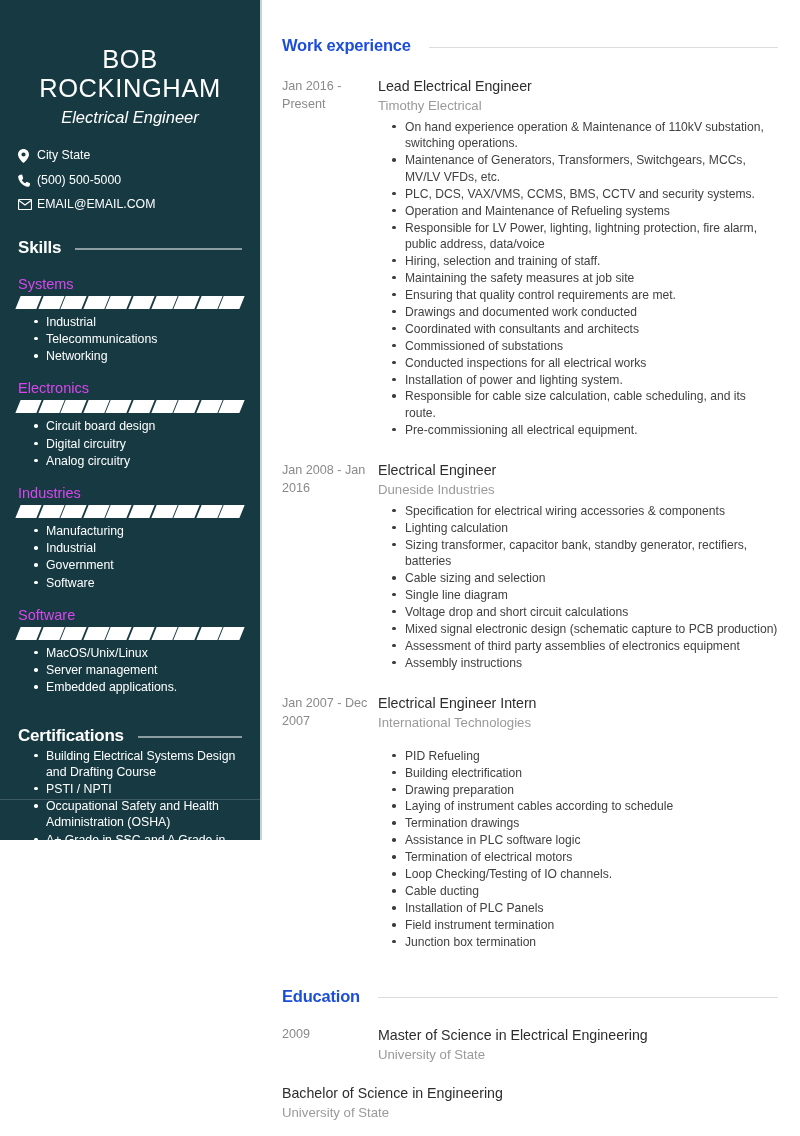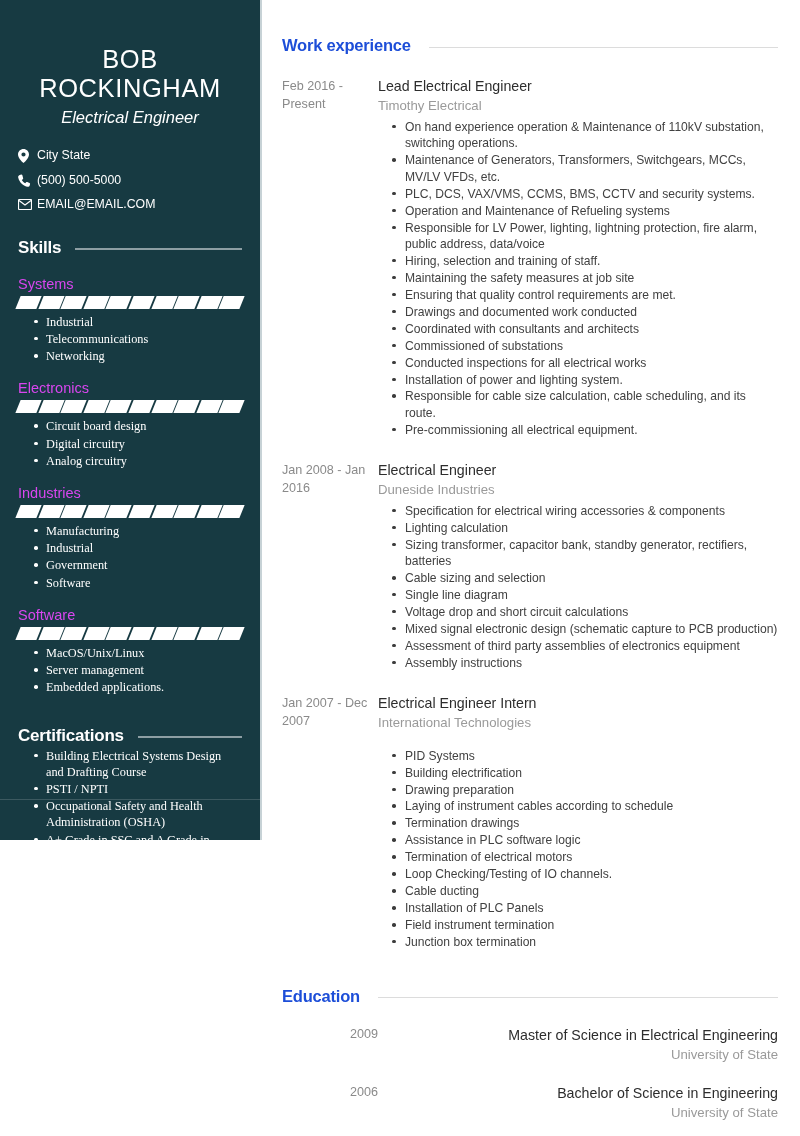--- a/index.html
+++ b/index.html
@@ -88,21 +88,21 @@
   .skill-label {
     font-size: 14.5px; color: #d946ef; font-weight: 400; margin-bottom: 4px;
   }
   .skill-bar {
     display: flex; gap: 2px; height: 13px; margin-bottom: 5px; width: 100%;
   }
   .skill-seg {
     flex: 1; background: #ffffff;
     transform: skewX(-22deg);
   }
-  ul.dot-list { margin: 2px 0 0 0; padding: 0 0 0 16px; list-style: none; font-family: Liberation Serif, serif; }
+  ul.dot-list { margin: 2px 0 0 0; padding: 0 0 0 16px; list-style: none; }
   ul.dot-list li {
     font-size: 12.3px; line-height: 1.32; color: #ffffff;
     position: relative; padding-left: 12px; margin-bottom: 1px;
   }
   ul.dot-list li:before {
     content: "";
     position: absolute; left: 0; top: 6px;
     width: 3.5px; height: 3.5px; border-radius: 50%;
     background: #ffffff;
   }
@@ -143,21 +143,21 @@
     position: relative; padding-left: 13px; margin-bottom: 0.5px;
   }
   ul.bullets li:before {
     content: "";
     position: absolute; left: 0; top: 6px;
     width: 3.5px; height: 3.5px; border-radius: 50%;
     background: #3c3c3c;
   }
   ul.bullets.spaced { margin-top: 16px; }
   .edu-section { margin-top: 36px; }
-  .edu-entry { display: flex; margin-top: 20px; text-align: right; }
+  .edu-entry { display: flex; margin-top: 20px; }
   .edu-entry .entry-dates { padding-top: 0; }
 </style>
 </head>
 <body>
 
 <div class="page">
 
   <aside class="sidebar">
     <div class="sidebar-inner">
 
@@ -302,21 +302,21 @@
 
   <main class="main">
 
     <div class="main-section-head">
       <span class="txt">Work experience</span>
       <span class="rule"></span>
     </div>
 
     <div id="jobs">
         <div class="entry">
-          <div class="entry-dates">Feb 2016 - Present</div>
+          <div class="entry-dates">Jan 2016 - Present</div>
           <div class="entry-body">
             <div class="entry-title">Lead Electrical Engineer</div>
             <div class="entry-org">Timothy Electrical</div>
             <ul class="bullets">
               <li>On hand experience operation &amp; Maintenance of 110kV substation, switching operations.</li>
               <li>Maintenance of Generators, Transformers, Switchgears, MCCs, MV/LV VFDs, etc.</li>
               <li>PLC, DCS, VAX/VMS, CCMS, BMS, CCTV and security systems.</li>
               <li>Operation and Maintenance of Refueling systems</li>
               <li>Responsible for LV Power, lighting, lightning protection, fire alarm, public address, data/voice</li>
               <li>Hiring, selection and training of staff.</li>
@@ -349,21 +349,21 @@
               <li>Assembly instructions</li>
             </ul>
           </div>
         </div>
         <div class="entry">
           <div class="entry-dates">Jan 2007 - Dec 2007</div>
           <div class="entry-body">
             <div class="entry-title">Electrical Engineer Intern</div>
             <div class="entry-org">International Technologies</div>
             <ul class="bullets spaced">
-              <li>PID Systems</li>
+              <li>PID Refueling</li>
               <li>Building electrification</li>
               <li>Drawing preparation</li>
               <li>Laying of instrument cables according to schedule</li>
               <li>Termination drawings</li>
               <li>Assistance in PLC software logic</li>
               <li>Termination of electrical motors</li>
               <li>Loop Checking/Testing of IO channels.</li>
               <li>Cable ducting</li>
               <li>Installation of  PLC Panels</li>
               <li>Field instrument termination</li>
@@ -380,21 +380,20 @@
       </div>
       <div id="education">
           <div class="edu-entry">
             <div class="entry-dates">2009</div>
             <div class="entry-body">
               <div class="entry-title">Master of Science in Electrical Engineering</div>
               <div class="entry-org">University of State</div>
             </div>
           </div>
           <div class="edu-entry">
-            <div class="entry-dates">2006</div>
             <div class="entry-body">
               <div class="entry-title">Bachelor of Science in Engineering</div>
               <div class="entry-org">University of State</div>
             </div>
           </div>
         </div>
     </div>
 
   </main>
 </div>

